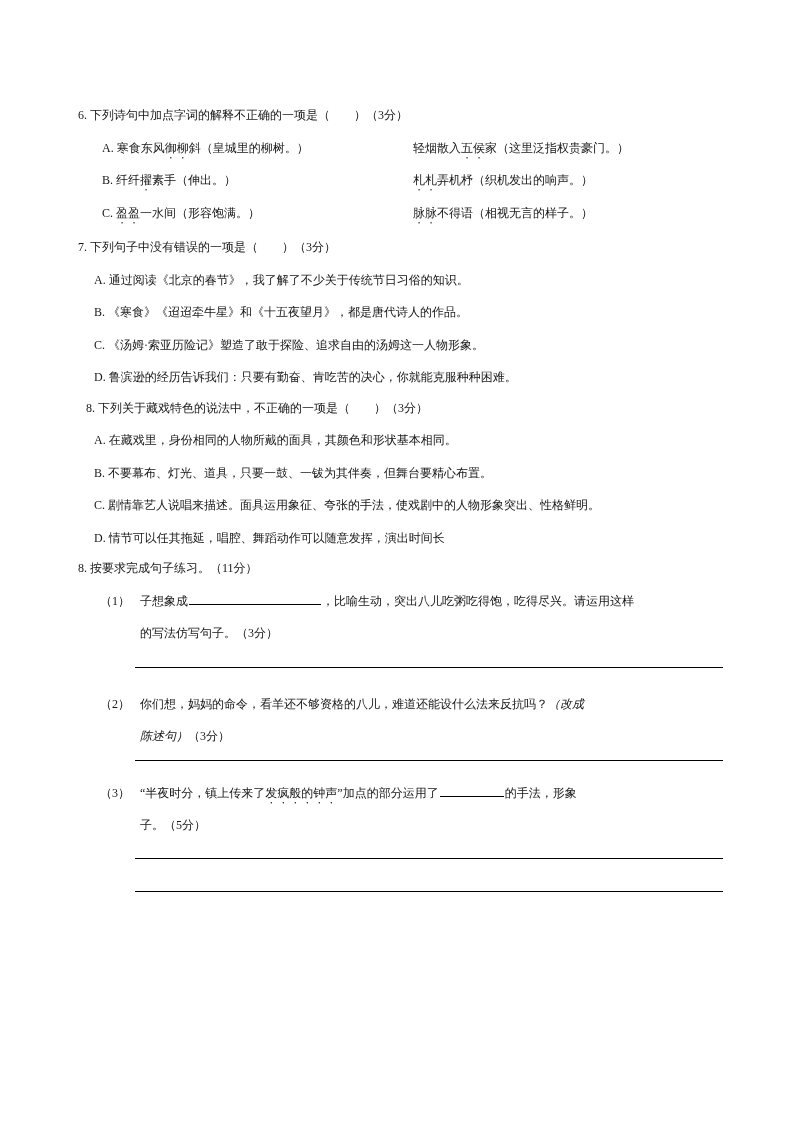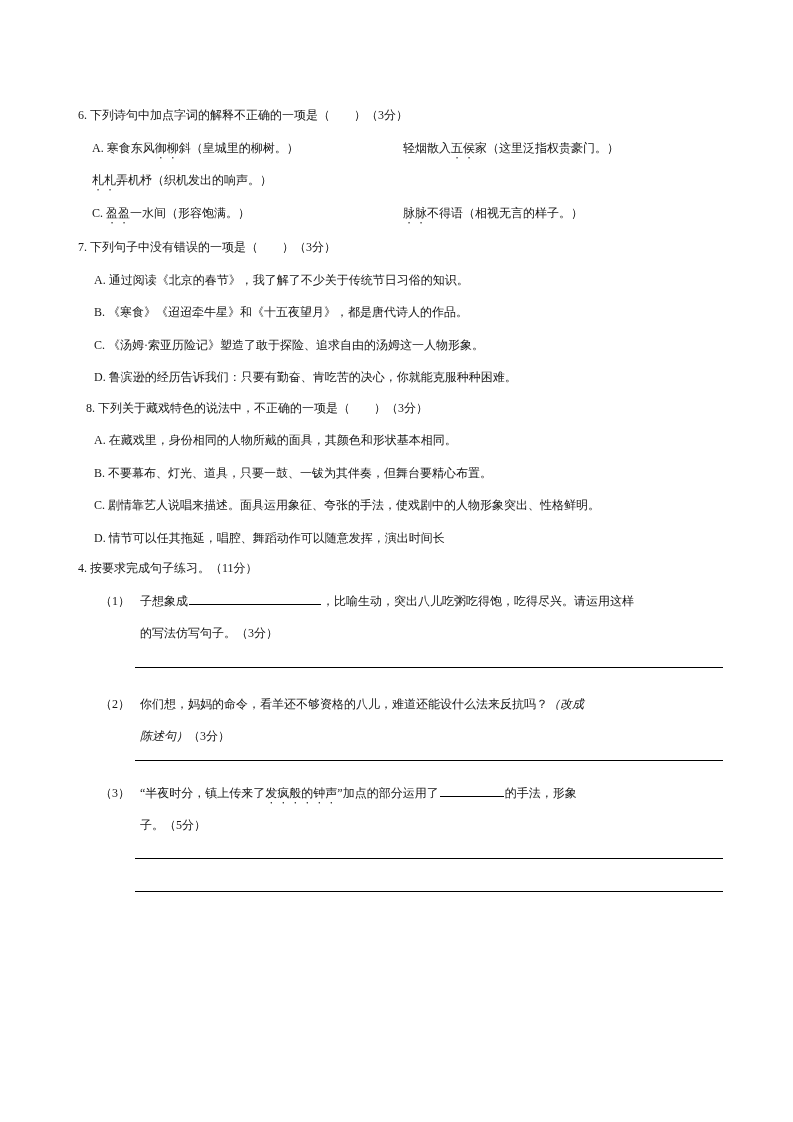--- a/index.html
+++ b/index.html
@@ -12,21 +12,21 @@
     font-family:"Liberation Serif","DejaVu Serif",serif;
     font-size:12px;
     line-height:32.5px;
     color:#151515;
     overflow:hidden;
   }
   .q-title{white-space:nowrap;}
   .qt7{margin-top:2px;}
   .qt8{margin-top:-2px;margin-left:8px;}
   .qt9{margin-top:-2px;}
-  .opt-row{display:flex;margin-left:14px;white-space:nowrap;}
+  .opt-row{display:flex;margin-left:24px;white-space:nowrap;}
   .col-left{flex:none;width:311px;white-space:nowrap;}
   .col-right{flex:1;white-space:nowrap;}
   .opt{margin-left:16px;white-space:nowrap;}
   .sub-item{position:relative;margin-left:22px;padding-left:40px;}
   .item-num{position:absolute;left:0;top:0;}
   .sub-line{white-space:nowrap;}
   .mt20{margin-top:20px;}
   .mt16{margin-top:16px;}
   .rule{
     margin-left:57px;width:588px;height:0;
@@ -54,20 +54,21 @@
 <body>
 
 <div class="page">
 
   <div class="q-title">6. 下列诗句中加点字词的解释不正确的一项是（　　）（3分）</div>
   <div class="opt-row">
     <span class="col-left"><span>A. 寒食东风</span><span class="em">御柳</span><span>斜（皇城里的柳树。）</span></span>
     <span class="col-right"><span>轻烟散入</span><span class="em">五侯</span><span>家（这里泛指权贵豪门。）</span></span>
   </div>
   <div class="opt-row">
+    <span class="col-left"><span>B. 纤纤</span><span class="em">擢</span><span>素手（伸出。）</span></span>
     <span class="col-right"><span class="em">札札</span><span>弄机杼（织机发出的响声。）</span></span>
   </div>
   <div class="opt-row">
     <span class="col-left"><span>C. </span><span class="em">盈盈</span><span>一水间（形容饱满。）</span></span>
     <span class="col-right"><span class="em">脉脉</span><span>不得语（相视无言的样子。）</span></span>
   </div>
   <div class="opt-row">
   </div>
 
   <div class="q-title qt7">7. 下列句子中没有错误的一项是（　　）（3分）</div>
@@ -75,21 +76,21 @@
   <div class="opt">B. 《寒食》《迢迢牵牛星》和《十五夜望月》，都是唐代诗人的作品。</div>
   <div class="opt">C. 《汤姆·索亚历险记》塑造了敢于探险、追求自由的汤姆这一人物形象。</div>
   <div class="opt">D. 鲁滨逊的经历告诉我们：只要有勤奋、肯吃苦的决心，你就能克服种种困难。</div>
 
   <div class="q-title qt8">8. 下列关于藏戏特色的说法中，不正确的一项是（　　）（3分）</div>
   <div class="opt">A. 在藏戏里，身份相同的人物所戴的面具，其颜色和形状基本相同。</div>
   <div class="opt">B. 不要幕布、灯光、道具，只要一鼓、一钹为其伴奏，但舞台要精心布置。</div>
   <div class="opt">C. 剧情靠艺人说唱来描述。面具运用象征、夸张的手法，使戏剧中的人物形象突出、性格鲜明。</div>
   <div class="opt">D. 情节可以任其拖延，唱腔、舞蹈动作可以随意发挥，演出时间长</div>
 
-  <div class="q-title qt9">4. 按要求完成句子练习。（11分）</div>
+  <div class="q-title qt9">8. 按要求完成句子练习。（11分）</div>
 
   <div class="sub-item">
     <span class="item-num">（1）</span>
     <div class="sub-line"><span>子想象成</span><span class="blank" style="width: 132px;"></span><span>，比喻生动，突出八儿吃粥吃得饱，吃得尽兴。请运用这样</span></div>
     <div class="sub-line"><span>的写法仿写句子。（3分）</span></div>
   </div>
   <div class="rule r1"></div>
 
   <div class="sub-item mt20">
     <span class="item-num">（2）</span>

